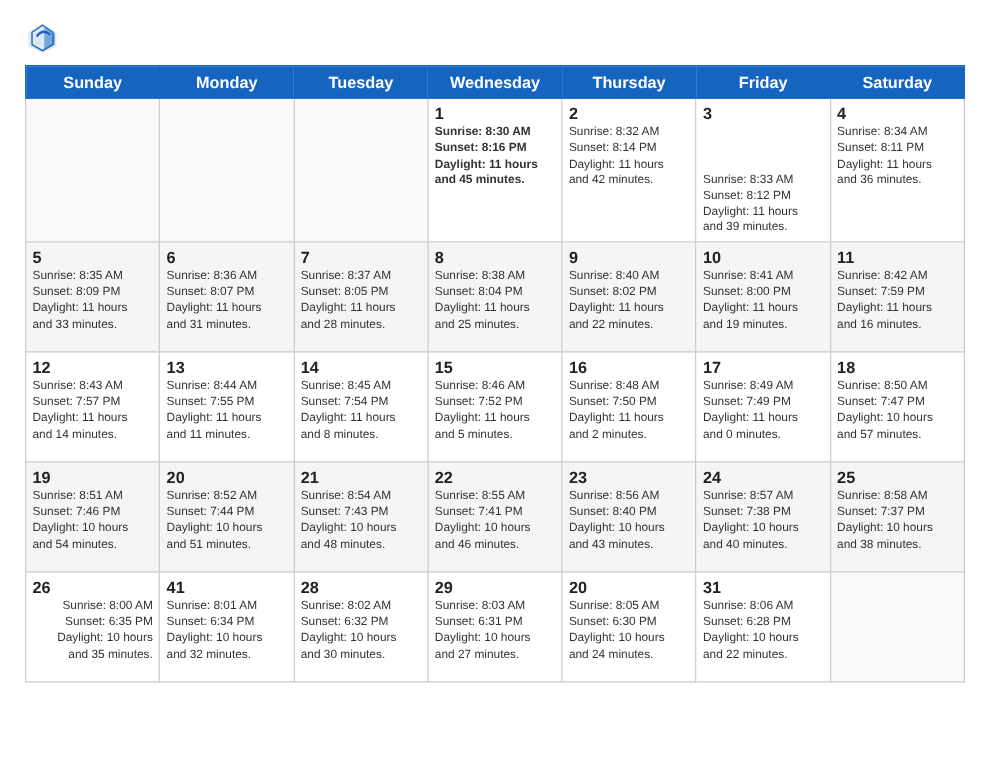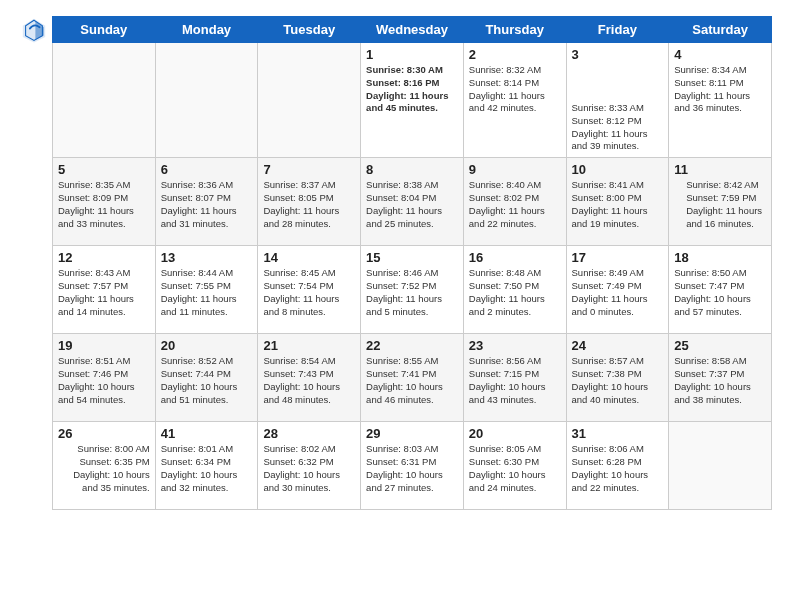--- a/index.html
+++ b/index.html
@@ -8,21 +8,21 @@
       background: #fff;
       width: 792px;
       height: 612px;
       overflow: hidden;
     }
     .page {
       width: 792px;
       height: 452px;
       padding: 16px 20px 12px 20px;
       display: flex;
-      flex-direction: row;
+      flex-direction: column;
     }
     .header {
       display: flex;
       justify-content: space-between;
       align-items: flex-start;
       margin-bottom: 8px;
     }
     .logo {
       display: flex;
       align-items: center;
@@ -200,21 +200,21 @@
           </td>
           <td>
             <div class="day-num">10</div>
             <div class="day-info" style="white-space: pre-line;">Sunrise: 8:41 AM
 Sunset: 8:00 PM
 Daylight: 11 hours
 and 19 minutes.</div>
           </td>
           <td>
             <div class="day-num">11</div>
-            <div class="day-info" style="white-space: pre-line; margin-left: 12px;">Sunrise: 8:42 AM
+            <div class="day-info" style="white-space: pre-line;">Sunrise: 8:42 AM
 Sunset: 7:59 PM
 Daylight: 11 hours
 and 16 minutes.</div>
           </td>
         </tr>
         <tr>
           <td>
             <div class="day-num">12</div>
             <div class="day-info" style="white-space: pre-line;">Sunrise: 8:43 AM
 Sunset: 7:57 PM
@@ -289,21 +289,21 @@
           <td>
             <div class="day-num">22</div>
             <div class="day-info" style="white-space: pre-line;">Sunrise: 8:55 AM
 Sunset: 7:41 PM
 Daylight: 10 hours
 and 46 minutes.</div>
           </td>
           <td>
             <div class="day-num">23</div>
             <div class="day-info" style="white-space: pre-line;">Sunrise: 8:56 AM
-Sunset: 7:15 PM
+Sunset: 8:40 PM
 Daylight: 10 hours
 and 43 minutes.</div>
           </td>
           <td>
             <div class="day-num">24</div>
             <div class="day-info" style="white-space: pre-line;">Sunrise: 8:57 AM
 Sunset: 7:38 PM
 Daylight: 10 hours
 and 40 minutes.</div>
           </td>

